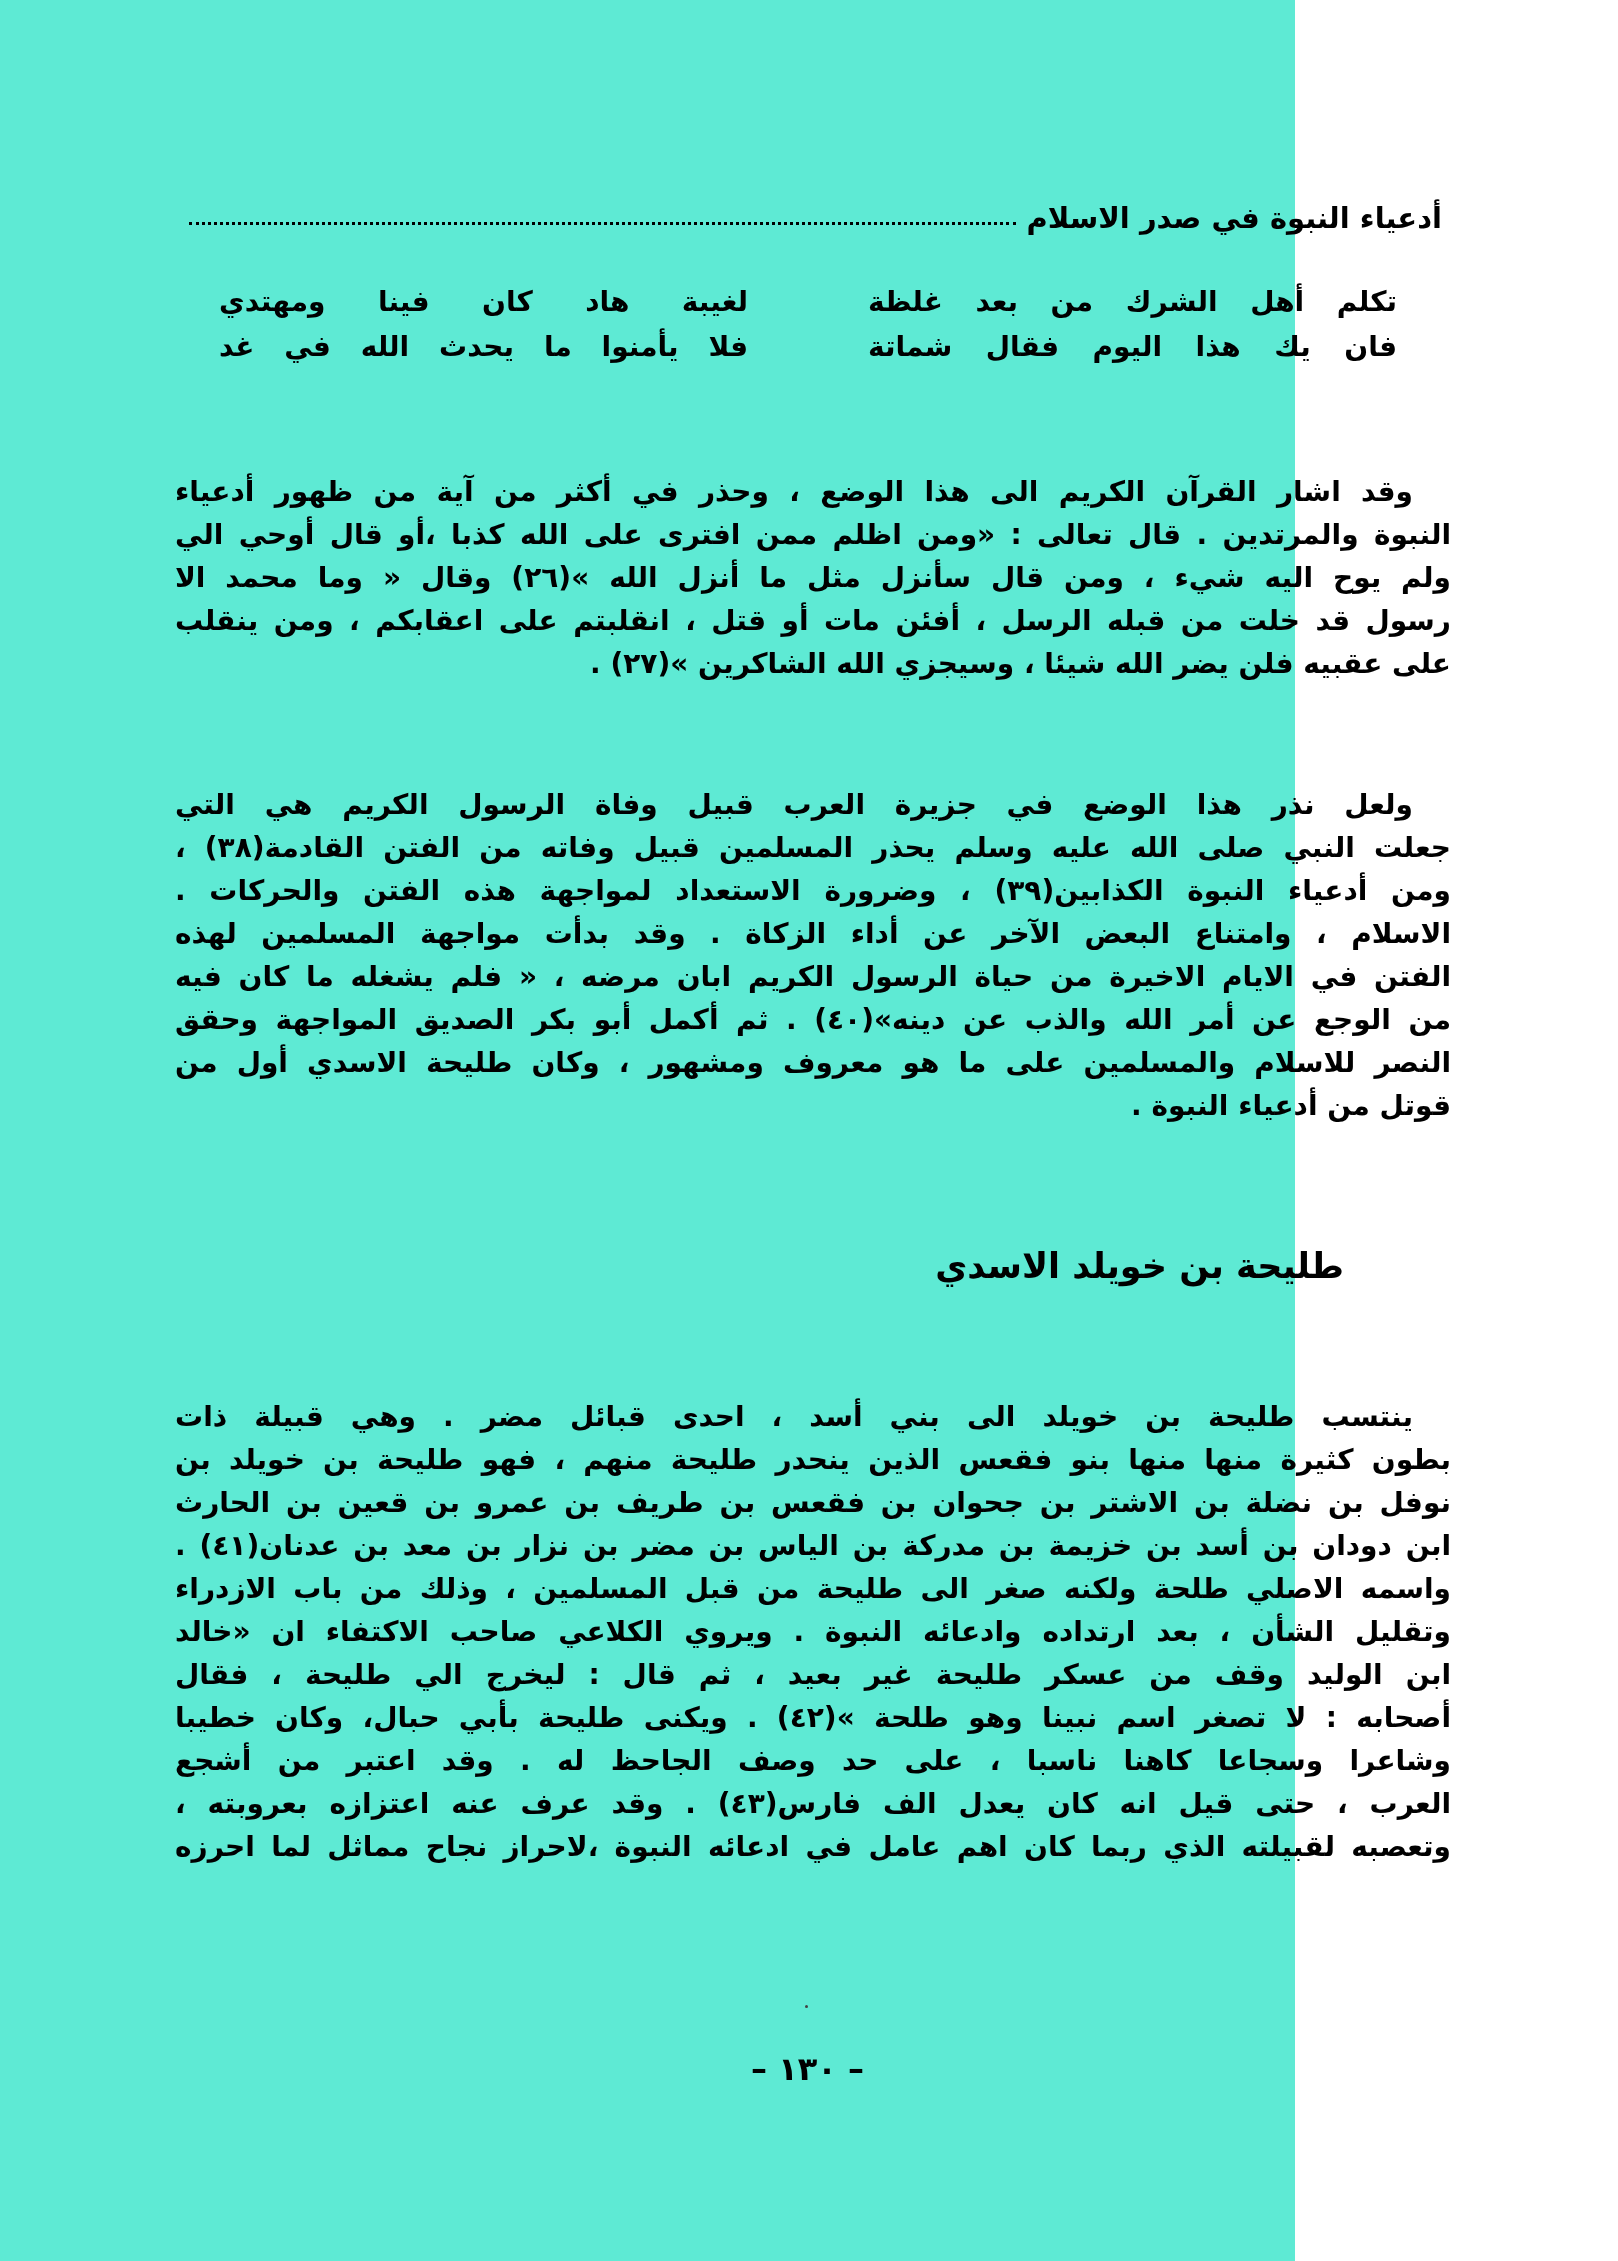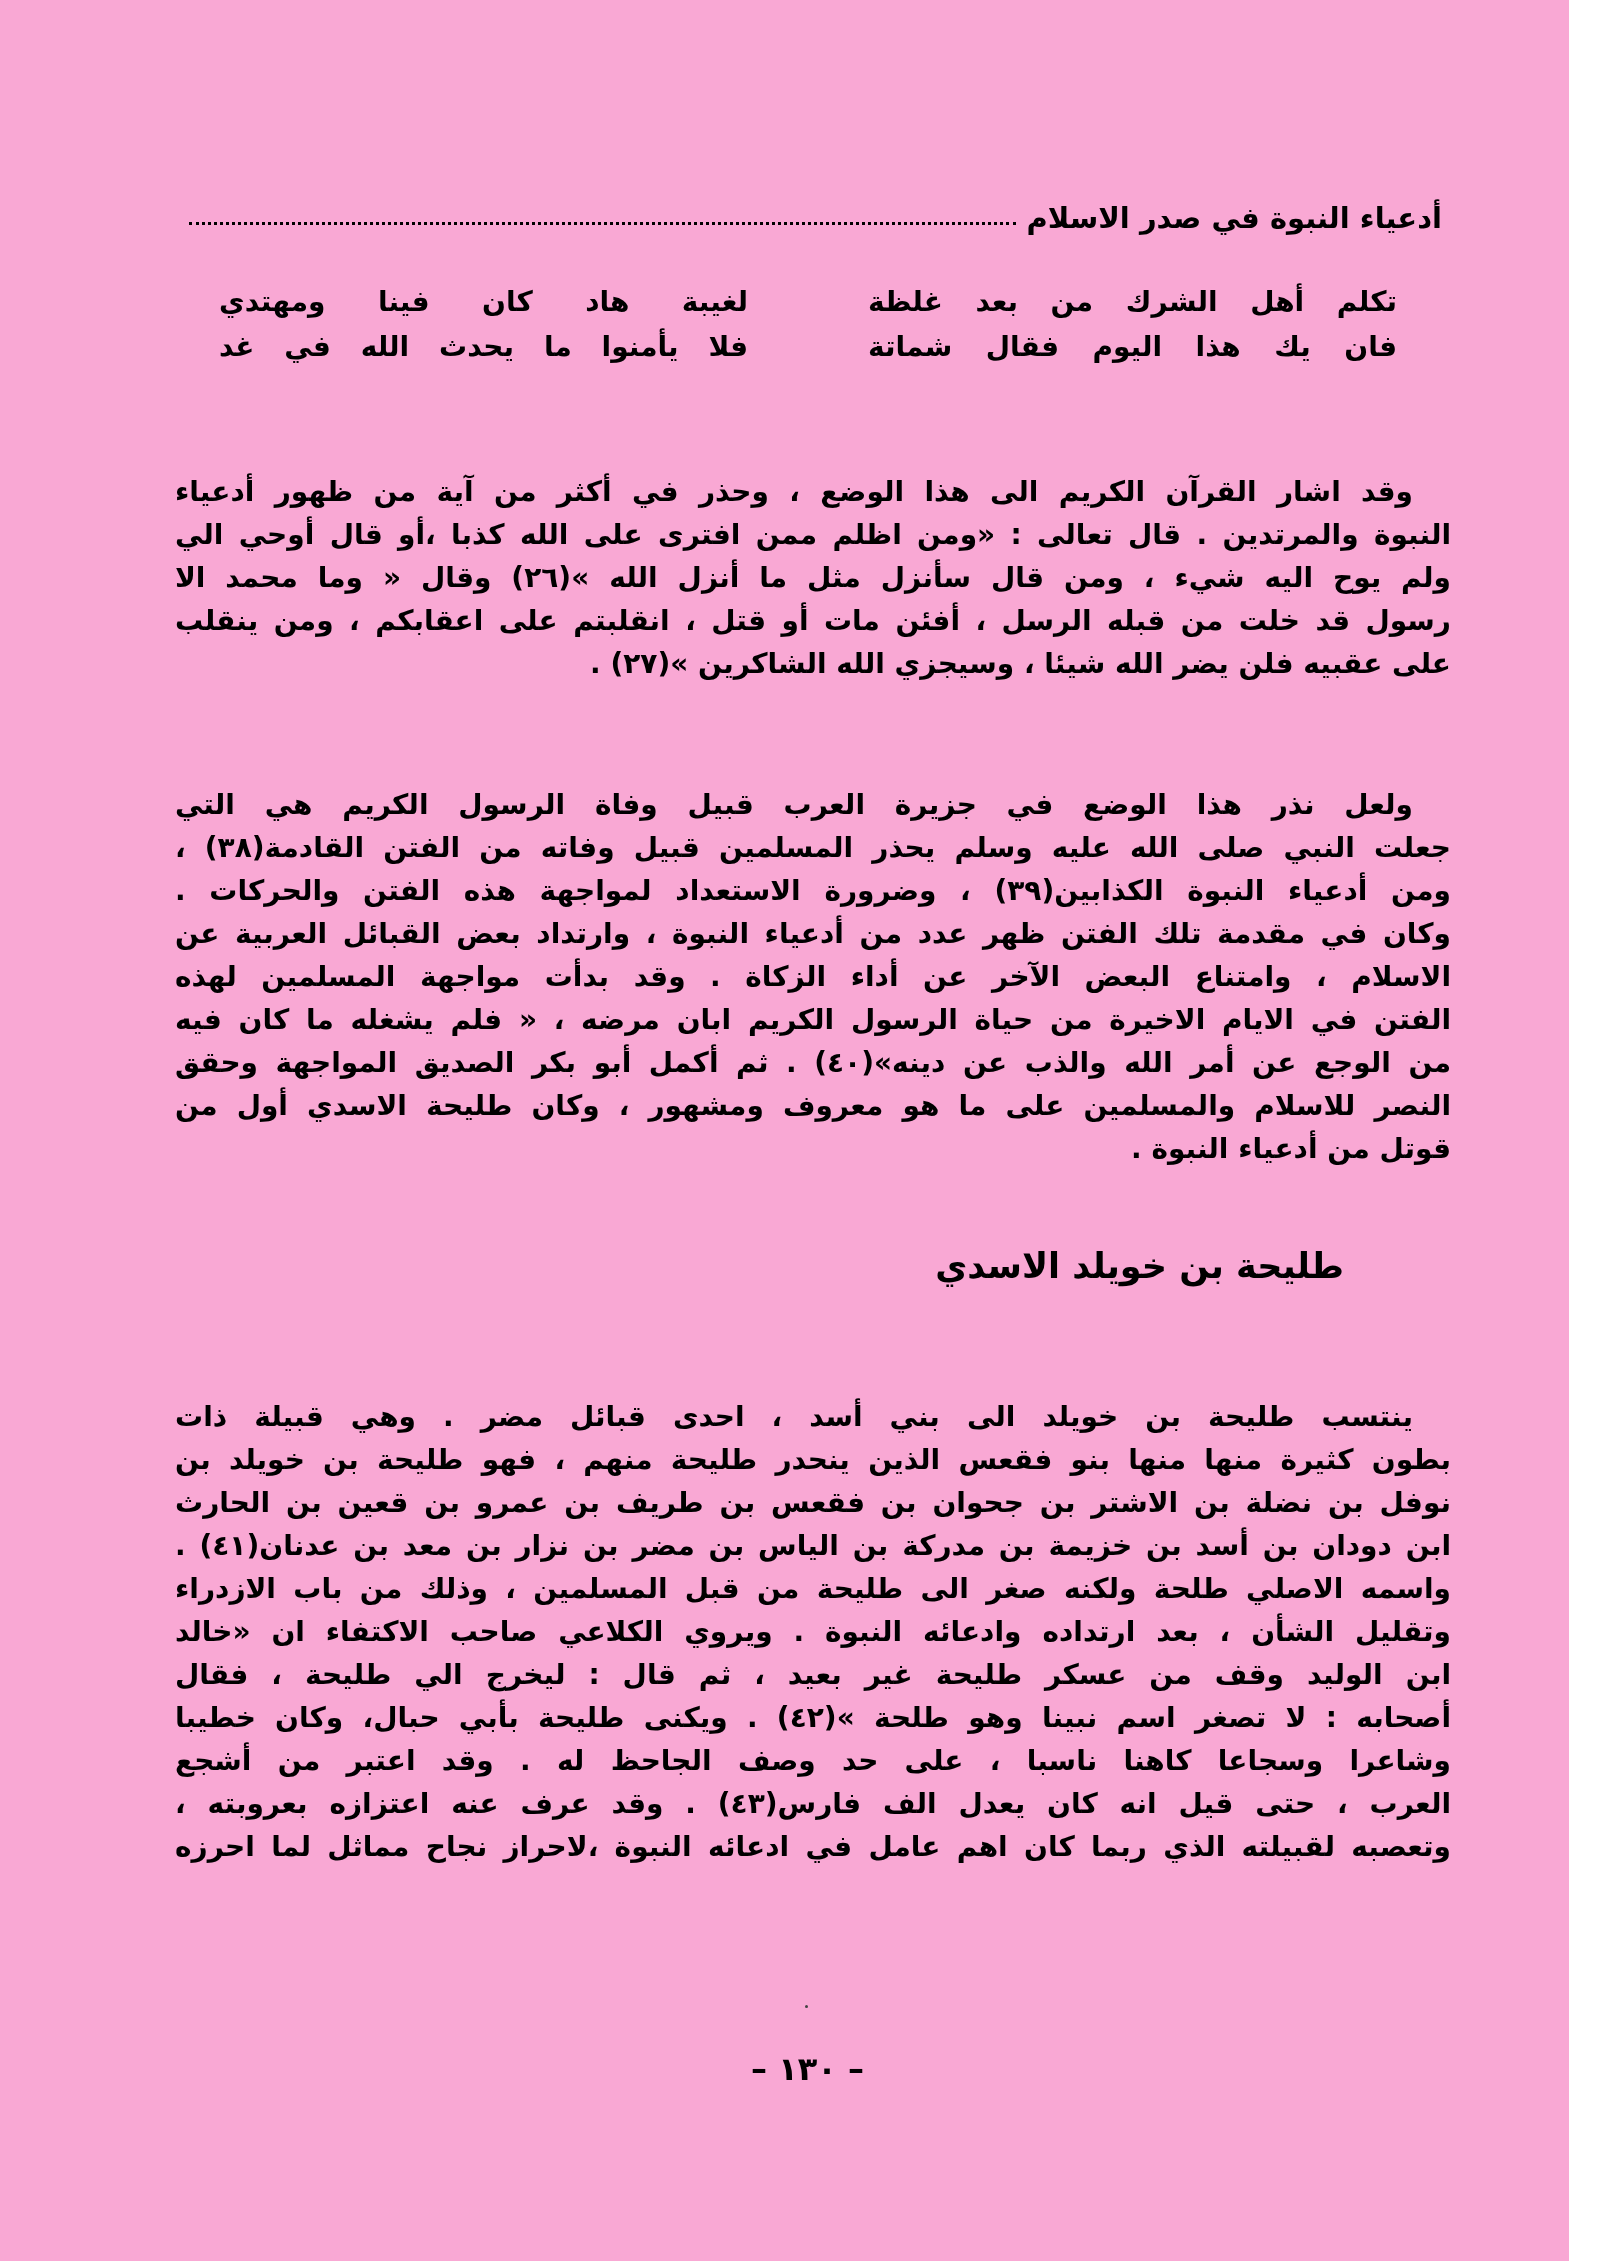--- a/index.html
+++ b/index.html
@@ -1,18 +1,18 @@
 <!DOCTYPE html>
 <html style="font-size:12px"><head>
 <meta charset="utf-8">
 <style>
   html, body { margin: 0; padding: 0; background: #ffffff; }
   body { width: 1619px; height: 2261px; position: relative; overflow: hidden;
          font-family: "DejaVu Sans", sans-serif; color: #000; }
-  .page { position: absolute; left: 0; top: 0; width: 1569px; height: 2261px; background: #f9a8d4; }
+  .page { position: absolute; left: 0; top: 0; width: 1295px; height: 2261px; background: #5eead4; }
   .running-header { position: absolute; top: 195px; left: 189px; width: 1253px; height: 45px;
                     display: flex; flex-direction: row-reverse; align-items: center; direction: ltr; }
   .running-title { font-weight: bold; font-size: 29px; white-space: nowrap; direction: rtl; padding-left: 10.6px; }
   .dots { flex: 1; border-bottom: 3.8px dotted #000; height: 0; margin-top: 12px; }
   .poem { position: absolute; top: 279px; left: 219px; width: 1178px; direction: rtl; }
   .poem-row { display: flex; justify-content: space-between; height: 45px; align-items: center; }
   .hemistich { font-size: 28px; font-weight: bold; width: 529px; text-align-last: justify; text-align: justify; white-space: nowrap; }
   .para { position: absolute; left: 175px; width: 1276px; direction: rtl; text-align: justify;
           font-size: 28px; line-height: 43px; font-weight: bold; margin-top: 36px; }
   .para .line { display: block; text-align: justify; text-align-last: justify; white-space: nowrap; height: 43px; overflow: hidden; }
@@ -49,21 +49,20 @@
     <span class="line">النبوة والمرتدين . قال تعالى : «ومن اظلم ممن افترى على الله كذبا ،أو قال أوحي الي</span>
     <span class="line">ولم يوح اليه شيء ، ومن قال سأنزل مثل ما أنزل الله »(٢٦) وقال « وما محمد الا</span>
     <span class="line">رسول قد خلت من قبله الرسل ، أفئن مات أو قتل ، انقلبتم على اعقابكم ، ومن ينقلب</span>
     <span class="line last">على عقبيه فلن يضر الله شيئا ، وسيجزي الله الشاكرين »(٢٧) .</span>
   </div>
 
   <div class="para" style="top:747px;">
     <span class="line" style="padding-right:38px;">ولعل نذر هذا الوضع في جزيرة العرب قبيل وفاة الرسول الكريم هي التي</span>
     <span class="line">جعلت النبي صلى الله عليه وسلم يحذر المسلمين قبيل وفاته من الفتن القادمة(٣٨) ،</span>
     <span class="line">ومن أدعياء النبوة الكذابين(٣٩) ، وضرورة الاستعداد لمواجهة هذه الفتن والحركات .</span>
-    <span class="line">وكان في مقدمة تلك الفتن ظهر عدد من أدعياء النبوة ، وارتداد بعض القبائل العربية عن</span>
     <span class="line">الاسلام ، وامتناع البعض الآخر عن أداء الزكاة . وقد بدأت مواجهة المسلمين لهذه</span>
     <span class="line">الفتن في الايام الاخيرة من حياة الرسول الكريم ابان مرضه ، « فلم يشغله ما كان فيه</span>
     <span class="line">من الوجع عن أمر الله والذب عن دينه»(٤٠) . ثم أكمل أبو بكر الصديق المواجهة وحقق</span>
     <span class="line">النصر للاسلام والمسلمين على ما هو معروف ومشهور ، وكان طليحة الاسدي أول من</span>
     <span class="line last">قوتل من أدعياء النبوة .</span>
   </div>
 
   <div class="section-title">طليحة بن خويلد الاسدي</div>
 
   <div class="para" style="top:1359px;">

